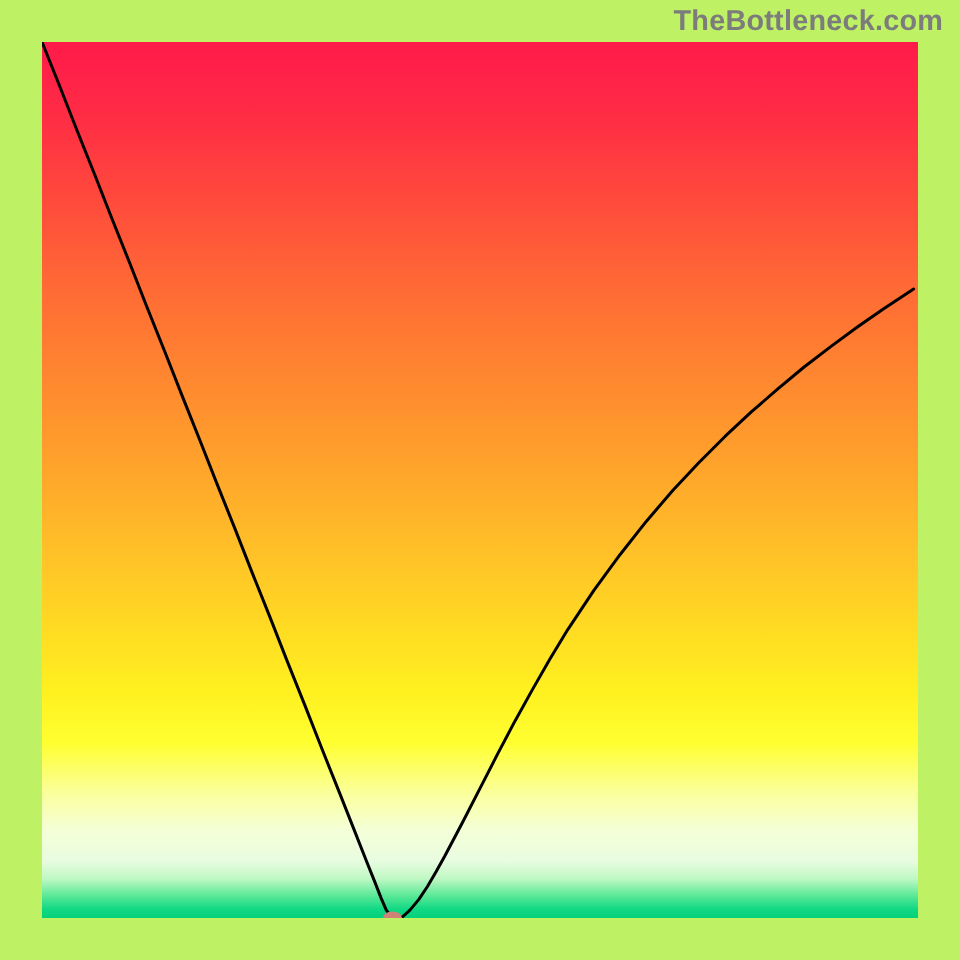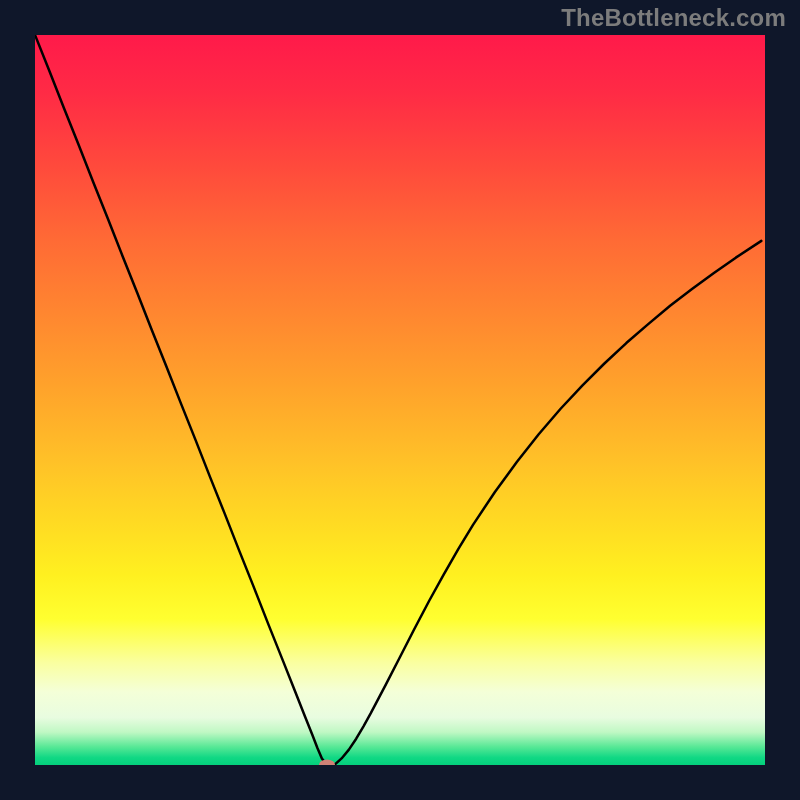--- a/index.html
+++ b/index.html
@@ -1,20 +1,20 @@
 <!DOCTYPE html>
 <html><head>
 <meta charset="utf-8">
 <style>
   * { margin: 0; padding: 0; box-sizing: border-box; }
   html, body { width: 800px; height: 800px; overflow: hidden; background: #000; }
   .frame {
     width: 800px;
     height: 800px;
-    background: #0f172a;
+    background: #bef264;
     position: relative;
   }
   .watermark {
     position: absolute;
     top: 4px;
     right: 14px;
     font-family: Arial, Helvetica, sans-serif;
     font-size: 24px;
     font-weight: bold;
     color: #7c7c7c;

